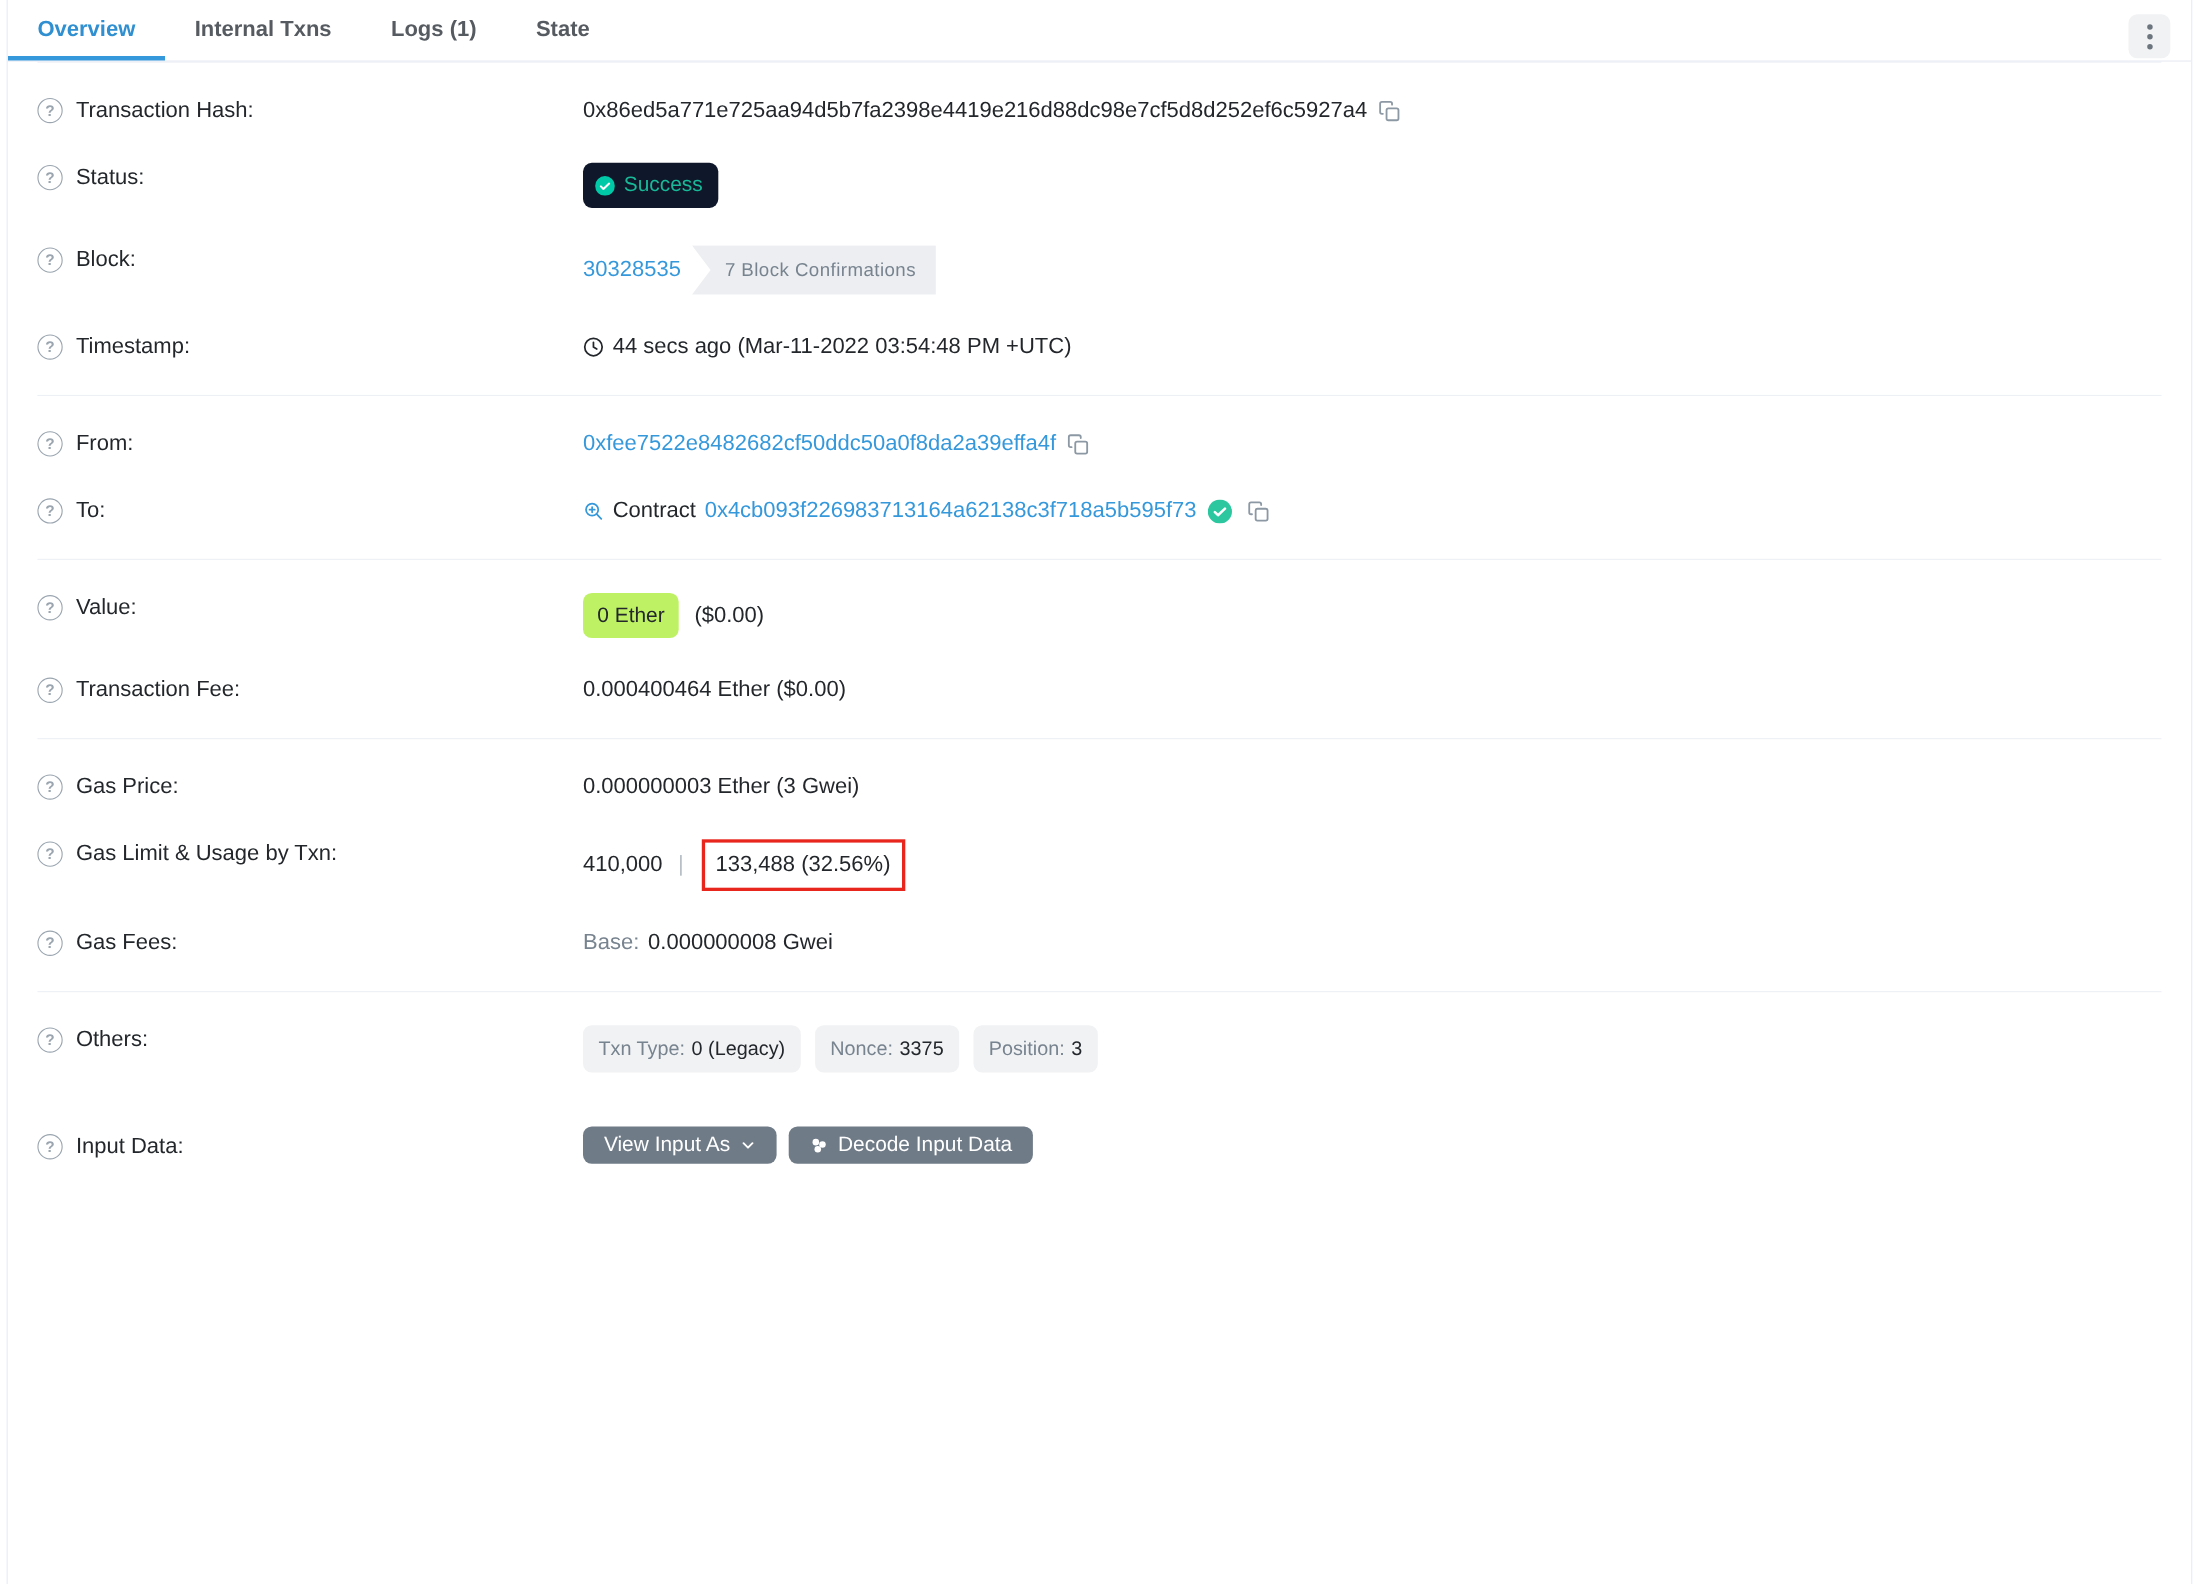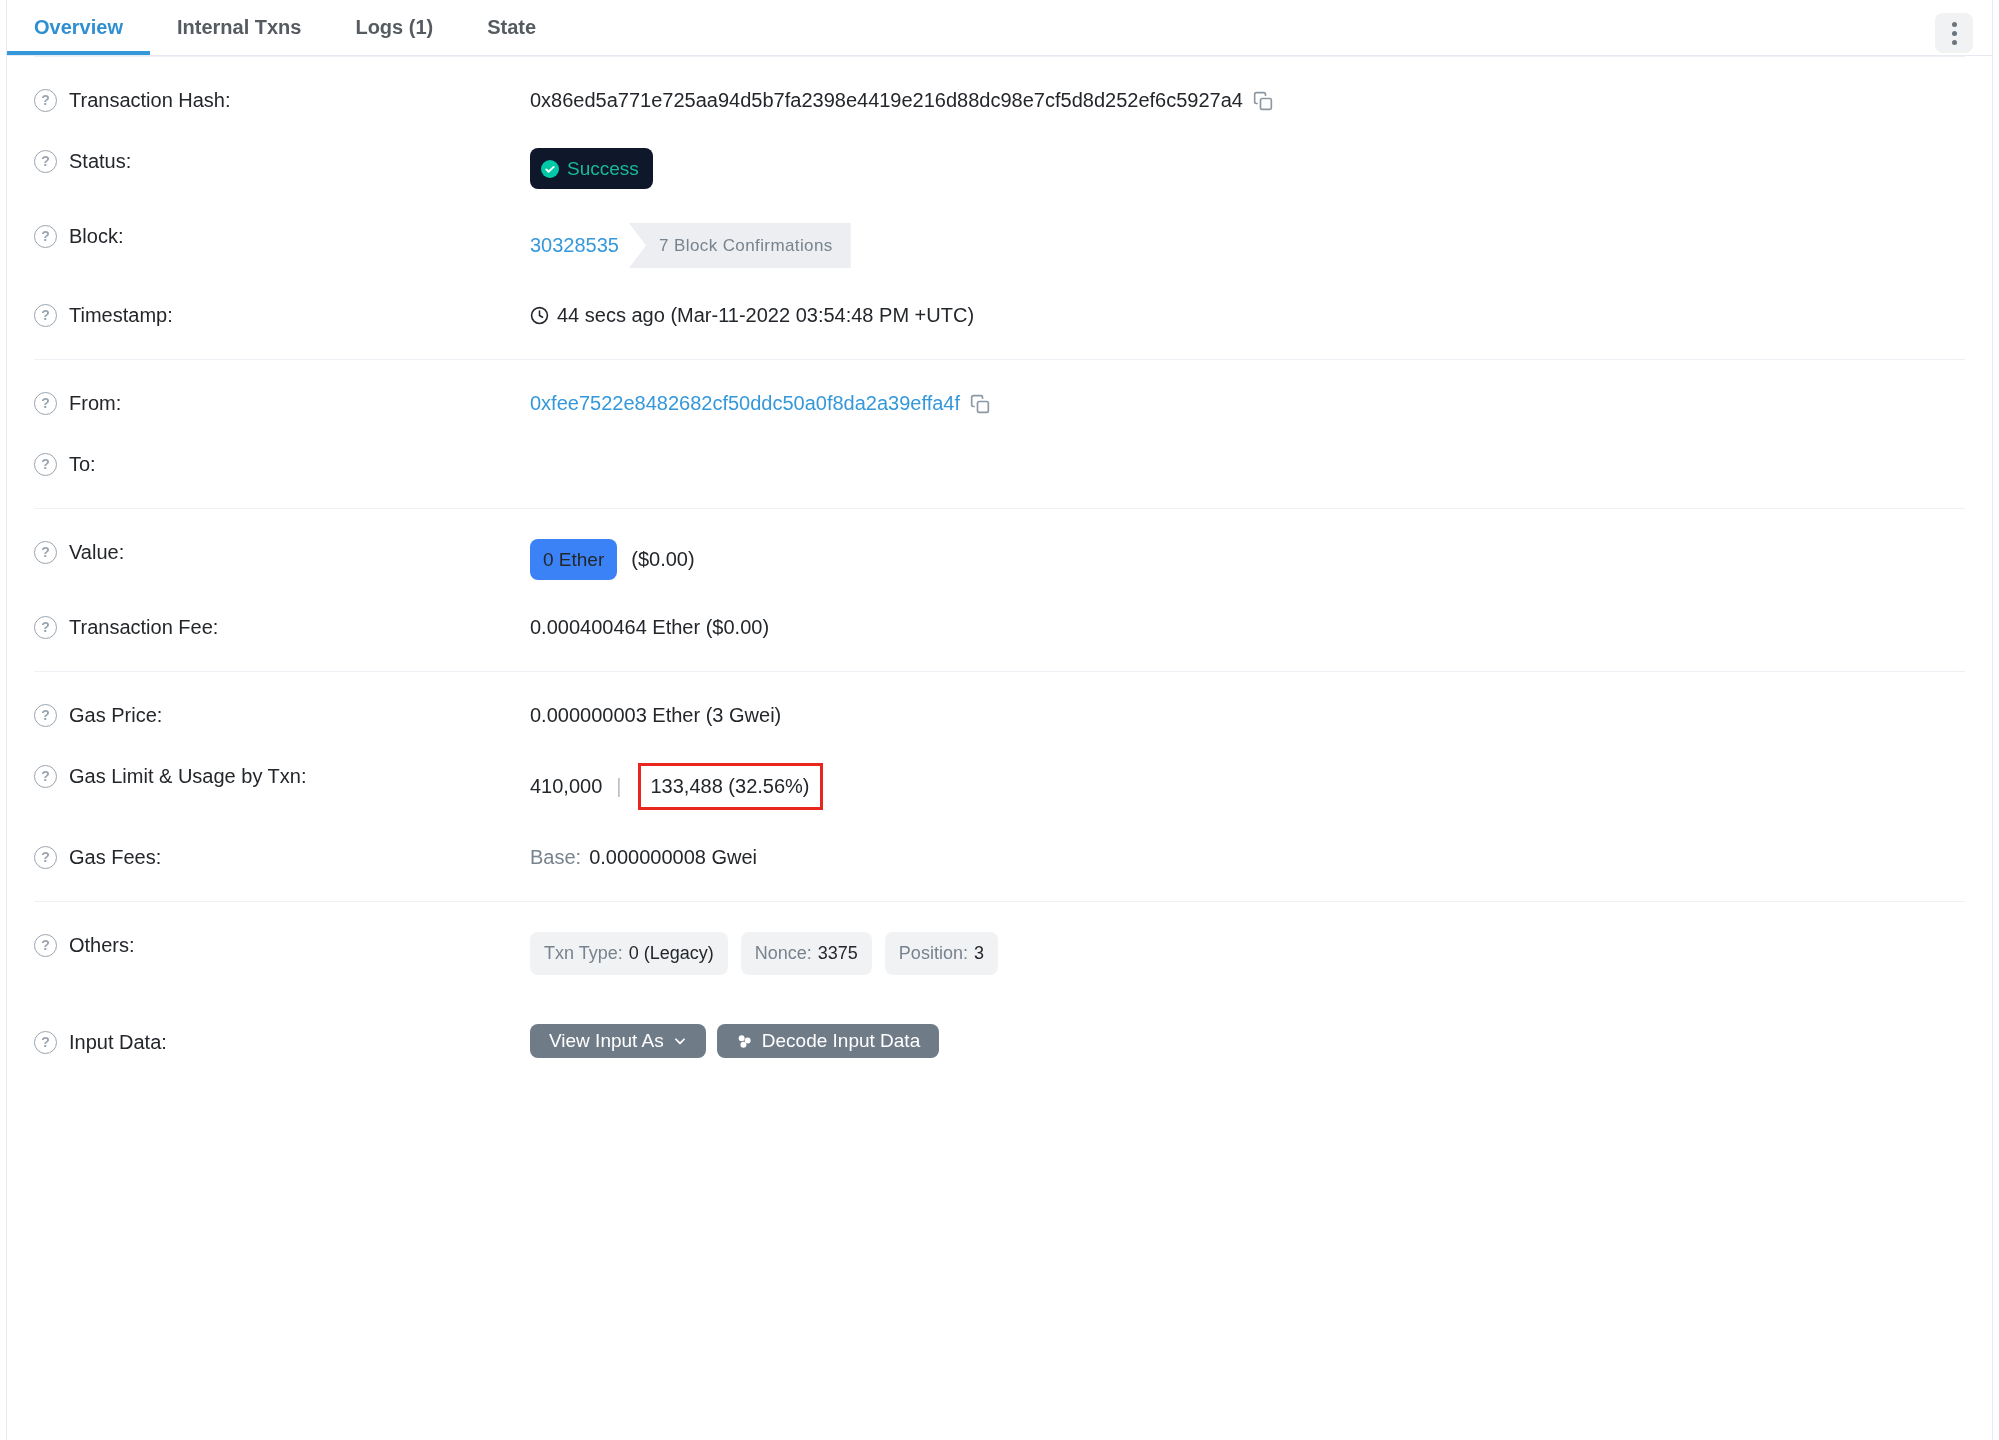--- a/index.html
+++ b/index.html
@@ -93,21 +93,21 @@
     display: inline-flex; align-items: center;
     background: #eceef1; color: #77838f;
     font-size: 17px; letter-spacing: .4px;
     padding: 9px 18px 9px 30px;
     clip-path: polygon(0 0, 100% 0, 100% 100%, 0 100%, 17px 50%);
     margin-left: 10px;
   }
   
   .badge-grey {
     display: inline-block;
-    background: #3b82f6;
+    background: #bef264;
     border-radius: 8px;
     padding: 7px 13px;
     font-size: 19px;
     color: #23272b;
   }
   
   .badge-other {
     display: inline-flex; gap: 6px;
     background: #f1f2f4; border-radius: 8px;
     padding: 8px 14px; font-size: 18px;
@@ -257,20 +257,38 @@
               <rect x="9" y="9" width="13" height="13" rx="2"></rect>
               <path d="M5 15H4a2 2 0 0 1-2-2V4a2 2 0 0 1 2-2h9a2 2 0 0 1 2 2v1"></path>
             </svg>
         </button>
       </div>
     </div>
     <div class="row">
       <div class="row-label">
         <span class="help">?</span>
         <span>To:</span>
+      </div>
+      <div class="row-value">
+        <svg class="ic mr8" width="19" height="19" viewBox="0 0 24 24" fill="none" stroke="#3498db" stroke-width="2" stroke-linecap="round">
+            <circle cx="10.5" cy="10.5" r="7"></circle>
+            <path d="M21 21l-5-5M7.5 10.5h6M10.5 7.5v6"></path>
+          </svg>
+        <span>Contract</span>
+        <a class="lnk ml8">0x4cb093f226983713164a62138c3f718a5b595f73</a>
+        <svg class="ic ml10" width="22" height="22" viewBox="0 0 24 24">
+            <circle cx="12" cy="12" r="12" fill="#2dc79f"></circle>
+            <path d="M7 12.6l3.1 3.1L17 9.2" stroke="#fff" stroke-width="2.5" fill="none" stroke-linecap="round" stroke-linejoin="round"></path>
+          </svg>
+        <button class="icon-btn ml14">
+          <svg class="ic" width="20" height="20" viewBox="0 0 24 24" fill="none" stroke="currentColor" stroke-width="2" stroke-linecap="round" stroke-linejoin="round">
+              <rect x="9" y="9" width="13" height="13" rx="2"></rect>
+              <path d="M5 15H4a2 2 0 0 1-2-2V4a2 2 0 0 1 2-2h9a2 2 0 0 1 2 2v1"></path>
+            </svg>
+        </button>
       </div>
     </div>
   </div>
   <div class="divider"></div>
 
   <div class="section">
     <div class="row">
       <div class="row-label">
         <span class="help">?</span>
         <span>Value:</span>

